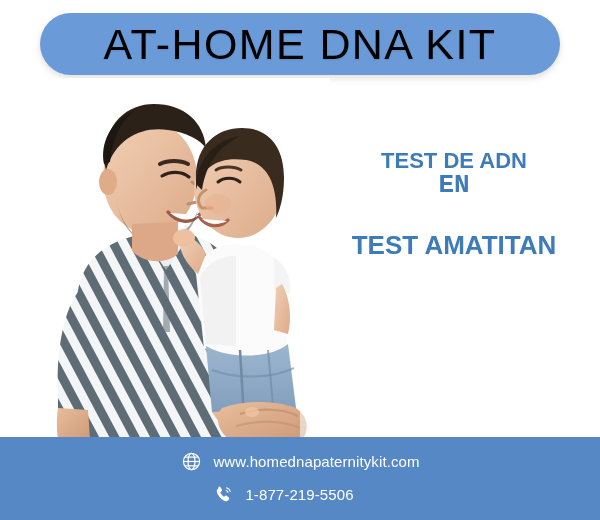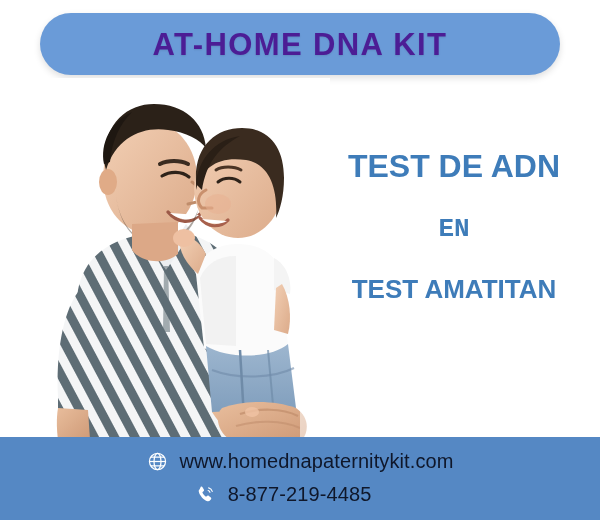--- a/index.html
+++ b/index.html
@@ -26,23 +26,23 @@
     width: 520px;
     height: 62px;
     background: #6a9bd8;
     border-radius: 31px;
     box-shadow: 0 3px 7px rgba(0,0,0,0.13);
     display: flex;
     align-items: center;
     justify-content: center;
   }
   #header-title {
-    color: #4c1d95;
-    font-size: 31px;
-    font-weight: bold;
+    color: #000000;
+    font-size: 43px;
+    font-weight: normal;
     letter-spacing: 1.4px;
     line-height: 1;
     white-space: nowrap;
     text-shadow: 0 1px 2px rgba(0,0,0,0.10);
   }
 
   
   #photo-area {
     position: absolute;
     left: 0px;
@@ -60,21 +60,21 @@
     top: 150px;
     width: 268px;
     text-align: center;
   }
   .headline-line {
     color: #3e7cb9;
     font-weight: bold;
     line-height: 1;
     white-space: nowrap;
   }
-  #headline-line-1 { font-size: 32px; margin-bottom: 34px; }
+  #headline-line-1 { font-size: 22px; }
   #headline-line-2 { font-size: 26px; margin-bottom: 34px; font-family: Liberation Mono, monospace; }
   #headline-line-3 { font-size: 26px; }
 
   
   #footer-band {
     position: absolute;
     left: 0;
     top: 437px;
     width: 600px;
     height: 83px;
@@ -105,22 +105,22 @@
   .footer-icon {
     display: inline-flex;
     align-items: center;
     justify-content: center;
     width: 22px;
     height: 22px;
     margin-right: 11px;
     flex: 0 0 auto;
   }
   .footer-text {
-    font-size: 20px;
-    color: #0f172a;
+    font-size: 15px;
+    color: #ffffff;
     letter-spacing: 0.1px;
     white-space: nowrap;
   }
   #footer-item-phone { margin-right: 34px; }
 </style>
 </head>
 <body>
 
 <div id="poster">
 
@@ -259,20 +259,20 @@
 
     <div id="footer-row-contact" class="footer-row">
       <div id="footer-item-phone" class="footer-item">
         <span class="footer-icon">
           <svg width="21" height="21" viewBox="0 0 24 24">
             <path d="M6.6 3.2c.7-.4 1.6-.2 2 .5l1.5 2.5c.4.7.2 1.5-.4 2l-1 .8c-.2.2-.3.5-.2.8.5 1.4 1.9 3.4 3.6 4.6.3.2.6.2.8 0l1-.8c.6-.5 1.4-.5 2 0l2.2 1.8c.6.5.7 1.4.2 2l-1.2 1.4c-.7.8-1.8 1.1-2.8.8-2.3-.7-4.6-2.3-6.4-4.3C6 13.2 4.7 10.9 4.3 8.7c-.2-1 .2-2 1-2.6z" fill="#ffffff"></path>
             <path d="M15.6 4.4c2 .5 3.6 2.1 4.1 4.1" stroke="#ffffff" stroke-width="1.3" fill="none" stroke-linecap="round"></path>
             <path d="M15 7.4c1 .3 1.8 1.1 2.1 2.1" stroke="#ffffff" stroke-width="1.3" fill="none" stroke-linecap="round"></path>
           </svg>
         </span>
-        <span class="footer-text">8-877-219-4485</span>
+        <span class="footer-text">1-877-219-5506</span>
       </div>
 
     </div>
 
   </div>
 
 </div>
 
 </body></html>

